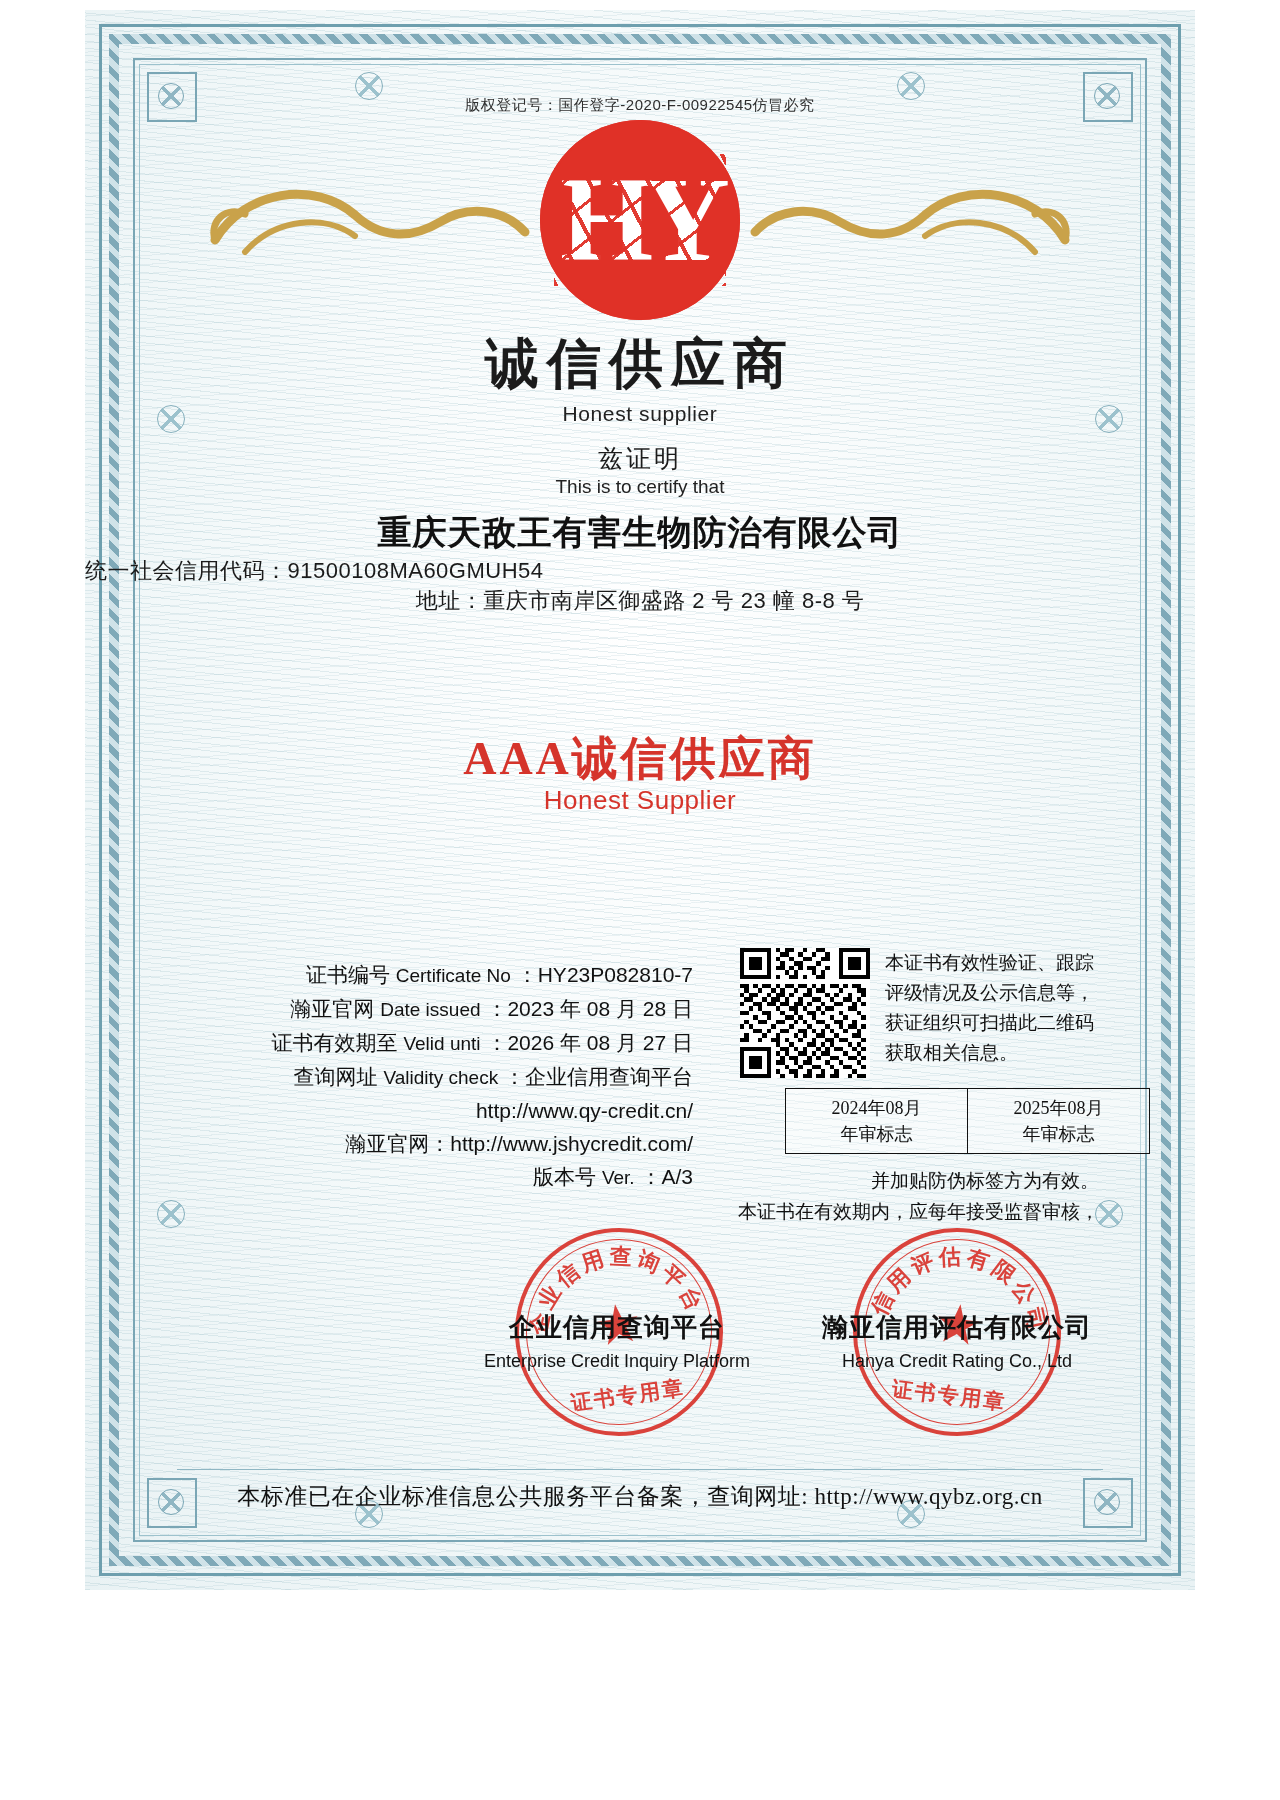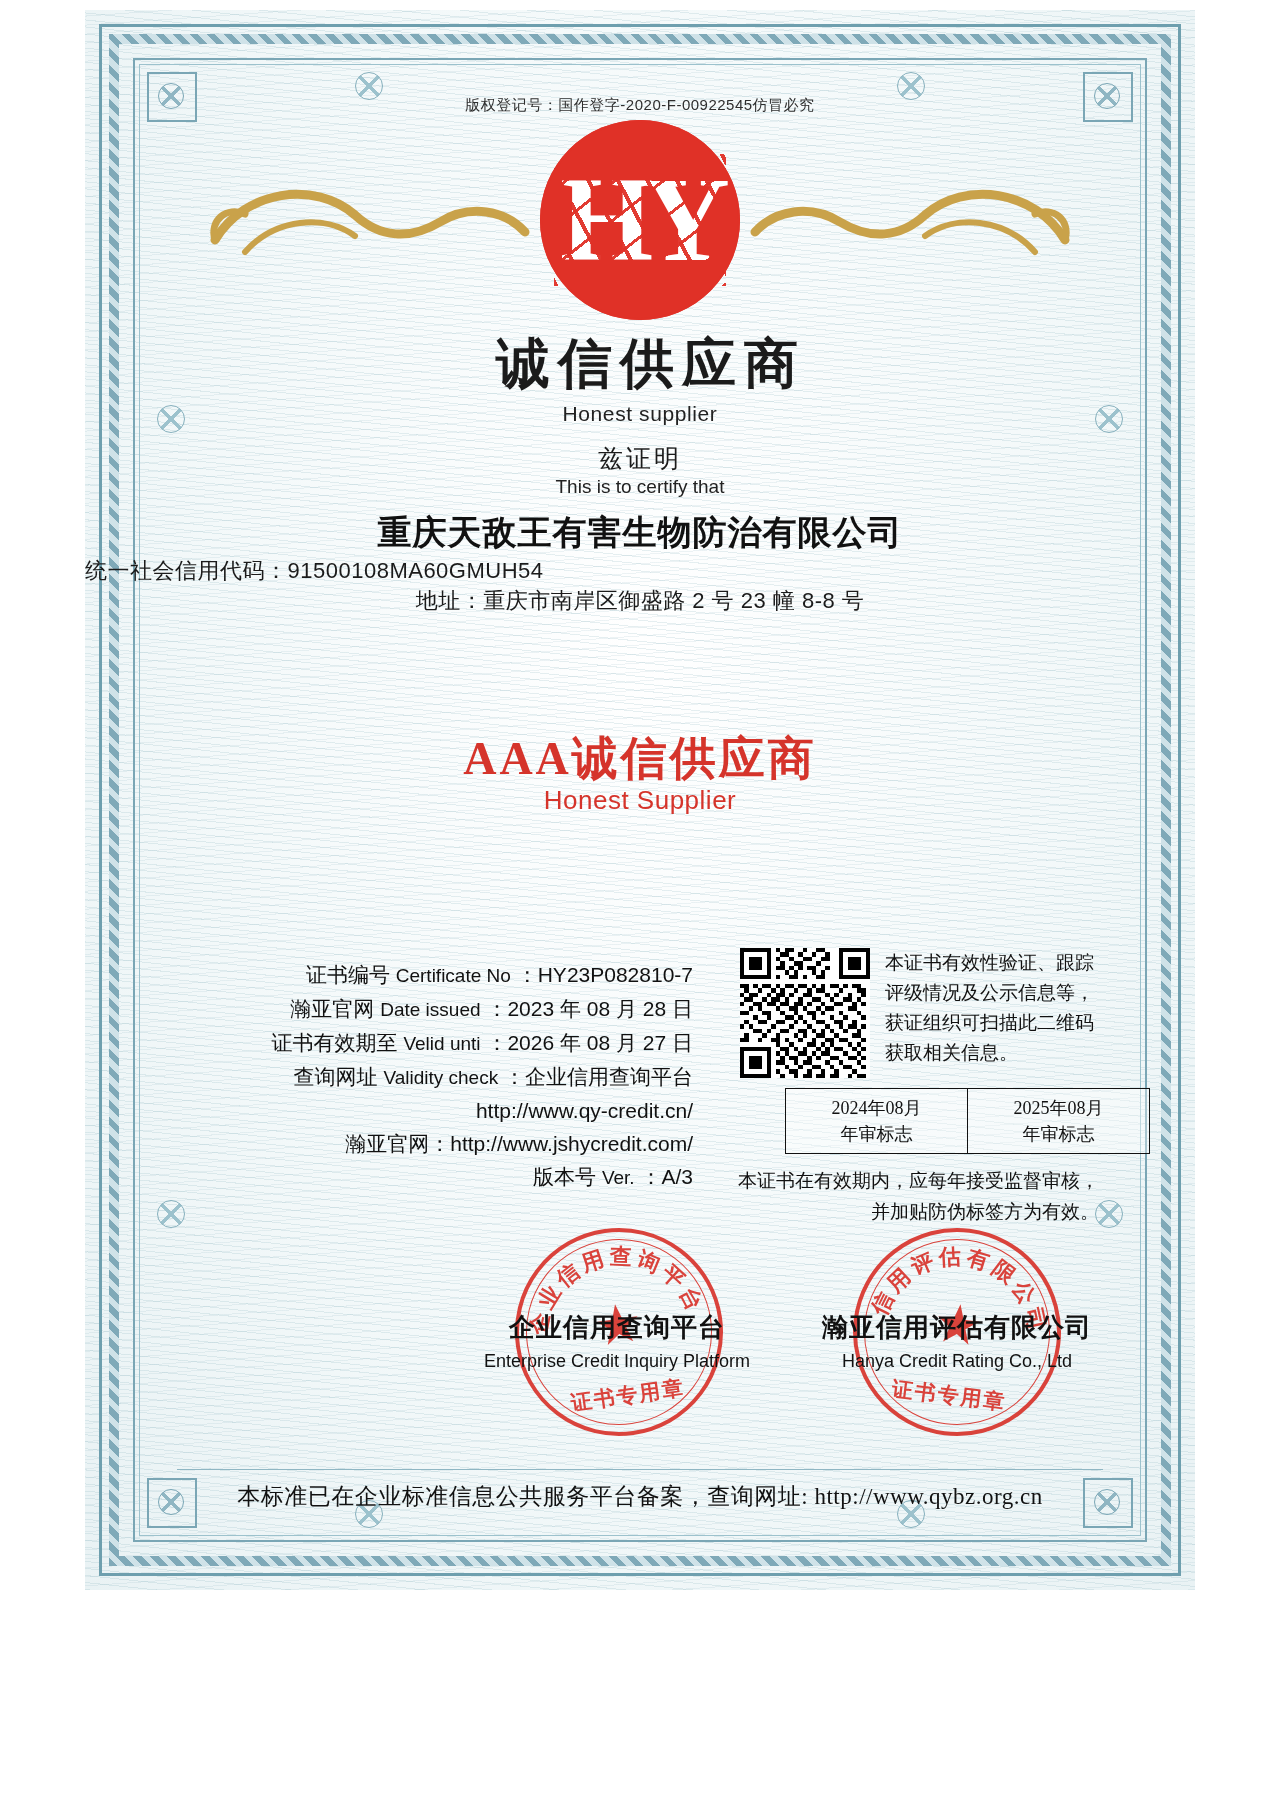--- a/index.html
+++ b/index.html
@@ -91,21 +91,21 @@
     content:"";position:absolute;inset:-6px;
     background:
       repeating-linear-gradient(62deg, rgba(224,49,39,.95) 0 4px, rgba(224,49,39,0) 4px 26px),
       repeating-linear-gradient(-38deg, rgba(224,49,39,.95) 0 3px, rgba(224,49,39,0) 3px 30px);
     pointer-events:none;
   }
 
   .title-cn{
     position:absolute;top:318px;left:0;width:100%;text-align:center;
     font-family:"Liberation Serif", serif;
-    font-size:54px;font-weight:bold;color:#1b1b1b;letter-spacing:8px;margin-left:11px;
+    font-size:54px;font-weight:bold;color:#1b1b1b;letter-spacing:8px;
   }
   .title-en{
     position:absolute;top:392px;left:0;width:100%;text-align:center;
     font-size:21px;color:#222;letter-spacing:.6px;
   }
   .certify-cn{
     position:absolute;top:432px;left:0;width:100%;text-align:center;
     font-size:25px;color:#1b1b1b;letter-spacing:3px;
   }
   .certify-en{
@@ -529,22 +529,22 @@
       <span>2024年08月</span>
       <span>年审标志</span>
     </div>
     <div class="stamp-box">
       <span>2025年08月</span>
       <span>年审标志</span>
     </div>
   </div>
 
   <div class="annual-note">
+    <div>并加贴防伪标签方为有效。</div>
     <div>本证书在有效期内，应每年接受监督审核，</div>
-    <div>并加贴防伪标签方为有效。</div>
   </div>
 
   <div class="seal seal-left">
     <div class="ring"></div>
     <svg class="arc" viewBox="0 0 200 200">
       <defs>
           <path id="arcL" d="M 26 106 A 74 74 0 0 1 174 106" fill="none"></path>
         </defs>
       <text font-size="22" font-weight="bold" fill="#d8342c" font-family="'Liberation Serif', serif" letter-spacing="4">
         <textPath href="#arcL" startOffset="50%" text-anchor="middle">企业信用查询平台</textPath>

